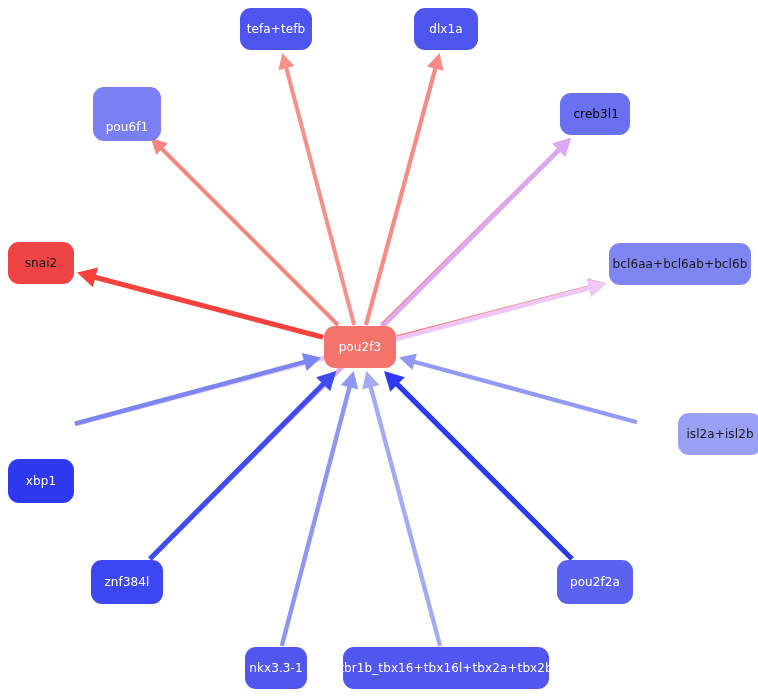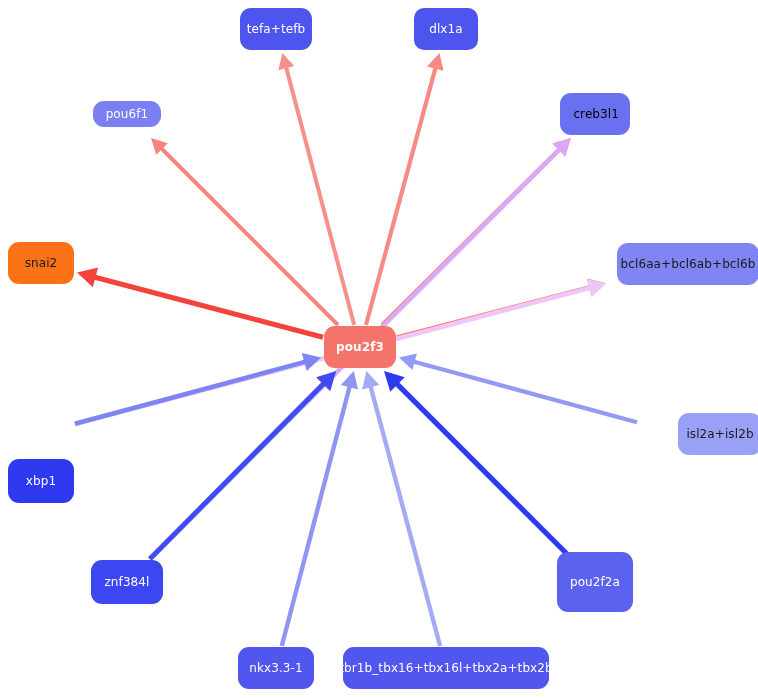--- a/index.html
+++ b/index.html
@@ -99,50 +99,50 @@
       </g>
       <g>
         <line x1="637.00" y1="422.31" x2="413.17" y2="361.45" stroke="#919af4" stroke-width="4.2" stroke-linecap="butt"></line>
         <polygon points="399.00,357.60 416.86,353.60 412.37,370.10" fill="#919af4"></polygon>
       </g>
     </svg>
   <div id="node-layer">
       <div class="gnode" style="left: 276px; top: 29px; width: 72px; height: 42px; background: rgb(77, 85, 238); color: rgb(255, 255, 255);">
         <span>tefa+tefb</span>
       </div>
-      <div class="gnode" style="left: 446px; top: 29px; width: 64px; height: 42px; background: rgb(77, 85, 238); color: rgb(255, 255, 255); border-radius: 10px;">
+      <div class="gnode" style="left: 446px; top: 29px; width: 64px; height: 42px; background: rgb(77, 85, 238); color: rgb(255, 255, 255);">
         <span>dlx1a</span>
       </div>
-      <div class="gnode" style="left: 127px; top: 114px; width: 68px; height: 26px; background: rgb(122, 128, 242); color: rgb(255, 255, 255);">
+      <div class="gnode" style="left: 127px; top: 114px; width: 68px; height: 54px; background: rgb(122, 128, 242); color: rgb(255, 255, 255); align-items: flex-end;">
         <span>pou6f1</span>
       </div>
       <div class="gnode" style="left: 595px; top: 114px; width: 70px; height: 42px; background: rgb(106, 113, 240); color: #000000; justify-content: flex-end;">
         <span>creb3l1</span>
       </div>
-      <div class="gnode" style="left: 41px; top: 263px; width: 66px; height: 42px; background: #f97316; color: rgb(26, 26, 26);">
+      <div class="gnode" style="left: 41px; top: 263px; width: 66px; height: 42px; background: #ef4444; color: rgb(26, 26, 26);">
         <span>snai2</span>
       </div>
-      <div class="gnode" style="left: 680px; top: 264px; width: 142px; height: 42px; background: rgb(127, 134, 243); color: rgb(26, 26, 26); margin-left: 8px;">
+      <div class="gnode" style="left: 680px; top: 264px; width: 142px; height: 42px; background: rgb(127, 134, 243); color: rgb(26, 26, 26);">
         <span>bcl6aa+bcl6ab+bcl6b</span>
       </div>
       <div class="gnode" style="left: 41px; top: 433px; width: 66px; height: 44px; background: rgb(47, 57, 240); color: rgb(255, 255, 255); margin-top: 48px;">
         <span>xbp1</span>
       </div>
       <div class="gnode" style="left: 680px; top: 434px; width: 84px; height: 42px; background: rgb(154, 160, 246); color: rgb(26, 26, 26); margin-left: 40px;">
         <span>isl2a+isl2b</span>
       </div>
       <div class="gnode" style="left: 127px; top: 582px; width: 72px; height: 44px; background: rgb(61, 71, 241); color: rgb(255, 255, 255);">
         <span>znf384l</span>
       </div>
-      <div class="gnode" style="left: 595px; top: 582px; width: 76px; height: 60px; background: rgb(90, 98, 239); color: rgb(255, 255, 255);">
+      <div class="gnode" style="left: 595px; top: 582px; width: 76px; height: 44px; background: rgb(90, 98, 239); color: rgb(255, 255, 255);">
         <span>pou2f2a</span>
       </div>
-      <div class="gnode" style="left: 276px; top: 668px; width: 76px; height: 42px; background: rgb(80, 86, 238); color: rgb(255, 255, 255);">
+      <div class="gnode" style="left: 276px; top: 668px; width: 62px; height: 42px; background: rgb(80, 86, 238); color: rgb(255, 255, 255);">
         <span>nkx3.3-1</span>
       </div>
       <div class="gnode" style="left: 446px; top: 668px; width: 206px; height: 42px; background: rgb(80, 86, 238); color: rgb(255, 255, 255);">
         <span>tbr1b_tbx16+tbx16l+tbx2a+tbx2b</span>
       </div>
-      <div class="gnode" style="left: 360px; top: 347px; width: 72px; height: 42px; background: rgb(244, 115, 107); color: rgb(255, 255, 255); font-weight: bold;">
+      <div class="gnode" style="left: 360px; top: 347px; width: 72px; height: 42px; background: rgb(244, 115, 107); color: rgb(255, 255, 255);">
         <span>pou2f3</span>
       </div>
     </div>
 </div>
 
 </body></html>

